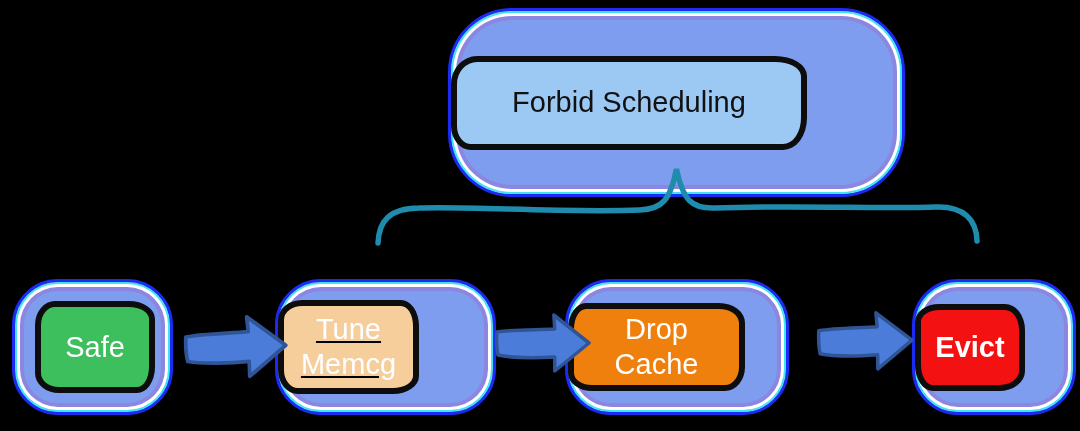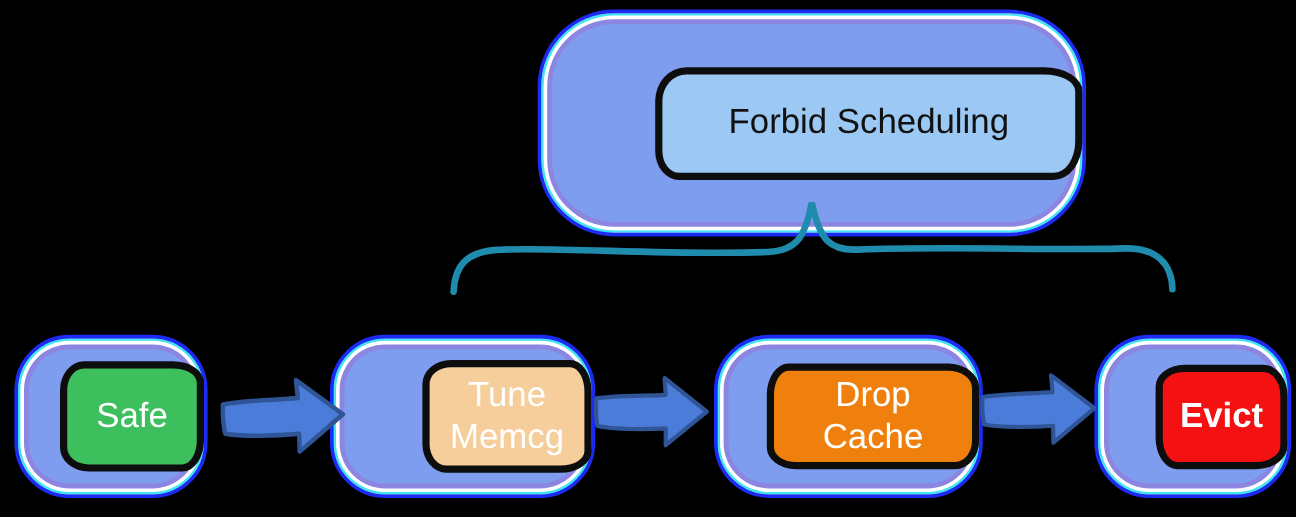--- a/index.html
+++ b/index.html
@@ -13,39 +13,39 @@
   }
   
   .group {
     position:absolute;
     background: var(--container_fill, #7E9DEE);
     border:3px solid var(--outline, #1B2BF2);
     box-shadow:
       inset 0 0 0 2px var(--ring_cyan, #3FE3F2),
       inset 0 0 0 5px var(--ring_white, #FFFFFF),
       inset 0 0 0 9px var(--ring_violet, #8C86E0);
-    display:flex; align-items:center; justify-content:flex-end;
+    display:flex; align-items:center; justify-content:flex-start;
     z-index:1;
   }
   .top-group { left:448px; top:8px; width:457px; height:189px; border-radius:64px; }
   .stage { top:279px; height:136px; border-radius:46px; }
   #stage-safe  { left:12px;  width:161px;padding-left:20px; }
   #stage-tune  { left:275px; width:221px; }
-  #stage-drop  { left:595px; width:224px; }
+  #stage-drop  { left:565px; width:224px; }
   #stage-evict { left:912px; width:164px; }
 
   
   .inner {
     border:6px solid var(--box_border, #0D0D0D);
     display:flex; align-items:center; justify-content:center;
     text-align:center;
   }
   .title-box  { width:356px; height:94px; border-radius:26px 32px 24px 20px / 28px 20px 32px 24px; }
   #box-safe   { width:120px; height:92px; border-radius:20px 26px 18px 24px / 24px 18px 26px 20px; }
-  #box-tune   { width:141px; height:94px; border-radius:24px 18px 26px 20px / 20px 26px 18px 24px; }
+  #box-tune   { width:141px; height:94px; border-radius:24px 18px 26px 20px / 20px 26px 18px 24px;text-decoration:underline; }
   #box-drop   { width:177px; height:88px; border-radius:18px 26px 20px 24px / 26px 20px 24px 18px; }
   #box-evict  { width:110px; height:87px; border-radius:24px 20px 26px 18px / 18px 26px 20px 26px;font-weight:bold; }
 
   .label { font-size:29px; line-height:1.2; white-space:pre-line; }
   .title-label { color: var(--title_text, #111); }
   .stage-label { color: var(--stage_text, #fff); }
 
   .arrow { position:absolute; z-index:2; }
   #arrow-1 { left:183px; top:314px; width:106px; height:66px; transform:rotate(-2deg); }
   #arrow-2 { left:494px; top:312px; width:98px;  height:62px; }

